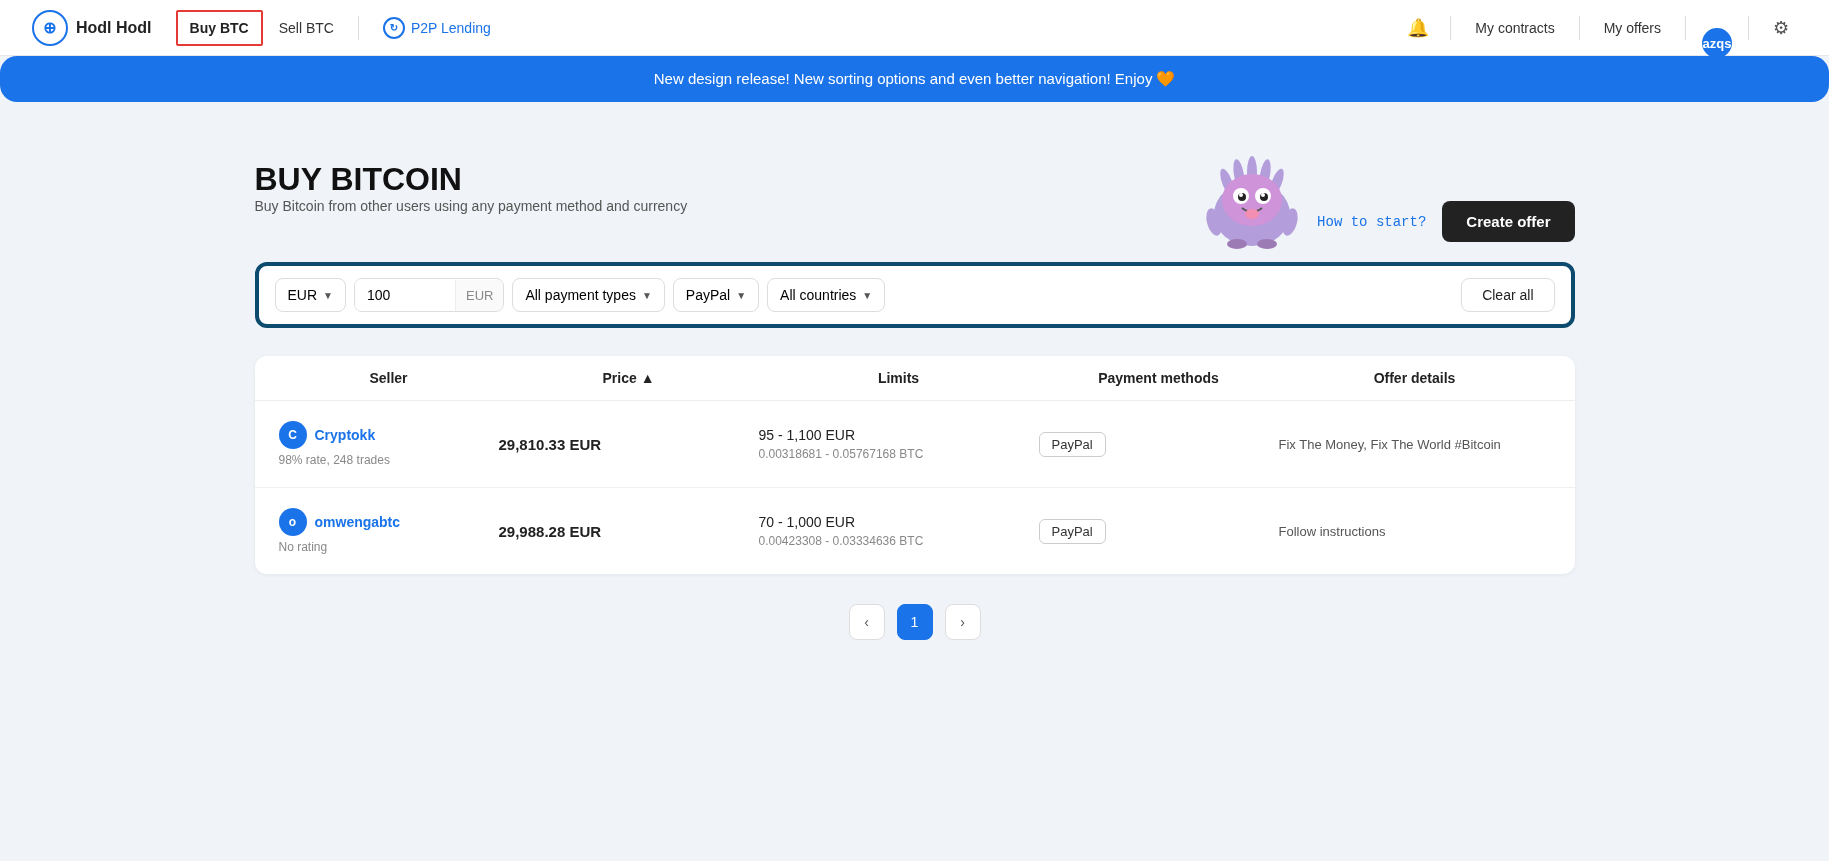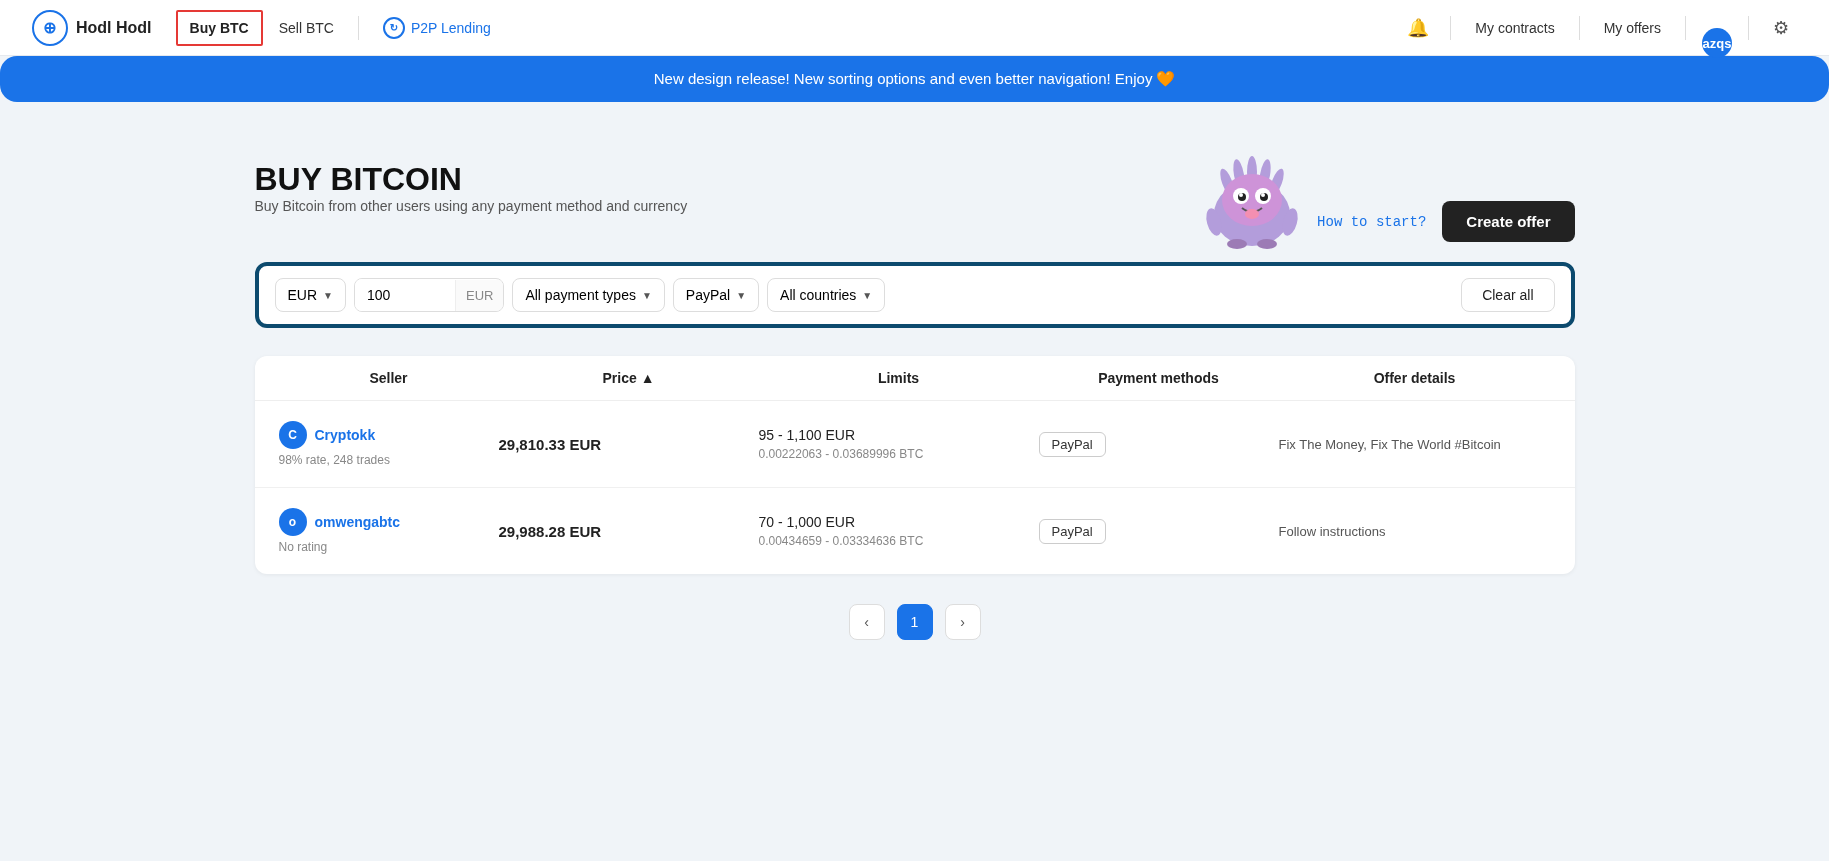--- a/index.html
+++ b/index.html
@@ -487,42 +487,42 @@
           <div class="seller-avatar" style="background:#1a73e8;">C</div>
           <span class="seller-name">Cryptokk</span>
         </div>
         <span class="seller-meta">98% rate, 248 trades</span>
       </div>
       <div class="price-cell">
         <span>29,810.33 EUR</span>
       </div>
       <div class="limits-cell">
         <div>95 - 1,100 EUR</div>
-        <div class="limits-btc">0.00222063 - 0.03689996 BTC</div>
+        <div class="limits-btc">0.00318681 - 0.05767168 BTC</div>
       </div>
       <div>
         <span class="payment-badge">PayPal</span>
       </div>
       <div class="offer-details-cell">Fix The Money, Fix The World #Bitcoin</div>
     </div>
 
     <div class="table-row">
       <div class="seller-cell">
         <div class="seller-row">
           <div class="seller-avatar" style="background:#1a73e8;">o</div>
           <span class="seller-name">omwengabtc</span>
         </div>
         <span class="seller-meta">No rating</span>
       </div>
       <div class="price-cell">
         <span>29,988.28 EUR</span>
       </div>
       <div class="limits-cell">
         <div>70 - 1,000 EUR</div>
-        <div class="limits-btc">0.00434659 - 0.03334636 BTC</div>
+        <div class="limits-btc">0.00423308 - 0.03334636 BTC</div>
       </div>
       <div>
         <span class="payment-badge">PayPal</span>
       </div>
       <div class="offer-details-cell">Follow instructions</div>
     </div>
   </div>
 
   <div class="pagination">
     <button class="page-btn">‹</button>

